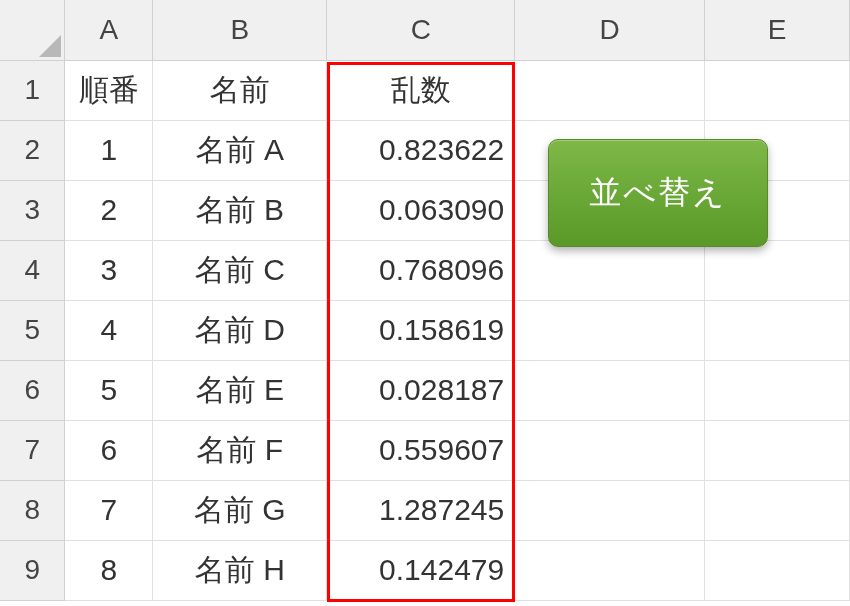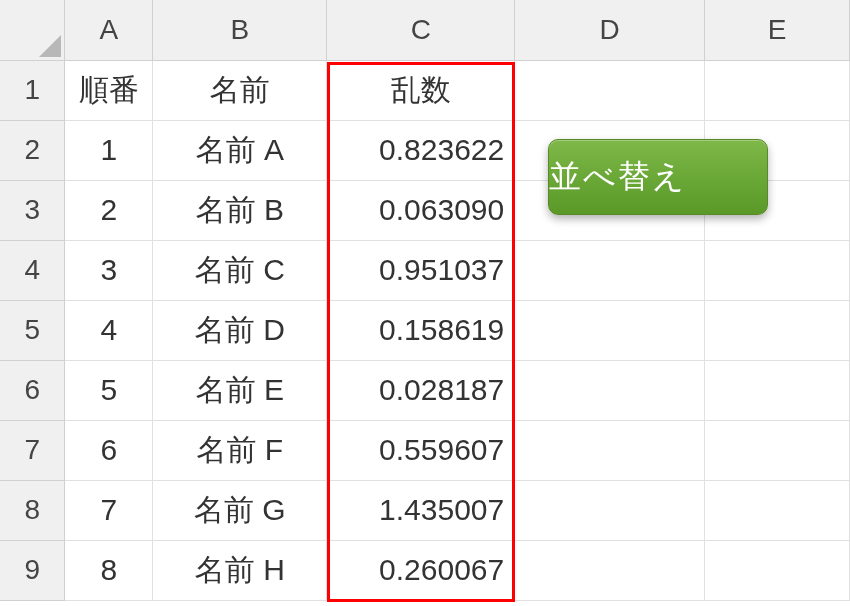--- a/index.html
+++ b/index.html
@@ -83,32 +83,32 @@
       left: 327px;
       top: 62px;
       width: 188px;
       height: 540px;
     }
     .sort-button {
       position: absolute;
       left: 548px;
       top: 139px;
       width: 220px;
-      height: 76px;
+      height: 108px;
       background: linear-gradient(to bottom, #7fb848 0%, #6aa838 50%, #5a9828 100%);
       border: 1px solid #5a8a28;
       border-radius: 10px;
       color: #ffffff;
       font-size: 32px;
       font-family: "Yu Gothic", "Meiryo", sans-serif;
       cursor: pointer;
       box-shadow: 0 4px 8px rgba(0,0,0,0.3), inset 0 1px 0 rgba(255,255,255,0.3);
       display: flex;
       align-items: center;
-      justify-content: flex-start;
+      justify-content: center;
       letter-spacing: 2px;
     }
   </style>
 </head>
 <body>
 
 <table class="spreadsheet">
   <tbody>
       <tr>
     <th class="corner-cell">
@@ -141,21 +141,21 @@
     <td class="cell col-a">2</td>
     <td class="cell col-b">名前 B</td>
     <td class="cell col-c cell-right">0.063090</td>
     <td class="cell col-d"></td>
     <td class="cell col-e"></td>
   </tr>
   <tr>
     <th class="row-header">4</th>
     <td class="cell col-a">3</td>
     <td class="cell col-b">名前 C</td>
-    <td class="cell col-c cell-right">0.951037</td>
+    <td class="cell col-c cell-right">0.768096</td>
     <td class="cell col-d"></td>
     <td class="cell col-e"></td>
   </tr>
   <tr>
     <th class="row-header">5</th>
     <td class="cell col-a">4</td>
     <td class="cell col-b">名前 D</td>
     <td class="cell col-c cell-right">0.158619</td>
     <td class="cell col-d"></td>
     <td class="cell col-e"></td>
@@ -173,29 +173,29 @@
     <td class="cell col-a">6</td>
     <td class="cell col-b">名前 F</td>
     <td class="cell col-c cell-right">0.559607</td>
     <td class="cell col-d"></td>
     <td class="cell col-e"></td>
   </tr>
   <tr>
     <th class="row-header">8</th>
     <td class="cell col-a">7</td>
     <td class="cell col-b">名前 G</td>
-    <td class="cell col-c cell-right">1.435007</td>
+    <td class="cell col-c cell-right">1.287245</td>
     <td class="cell col-d"></td>
     <td class="cell col-e"></td>
   </tr>
   <tr>
     <th class="row-header">9</th>
     <td class="cell col-a">8</td>
     <td class="cell col-b">名前 H</td>
-    <td class="cell col-c cell-right">0.260067</td>
+    <td class="cell col-c cell-right">0.142479</td>
     <td class="cell col-d"></td>
     <td class="cell col-e"></td>
   </tr>
 </tbody>
   </table>
 
 <div class="highlight-box"></div>
 
 <button class="sort-button">
   <span>並べ替え</span>

